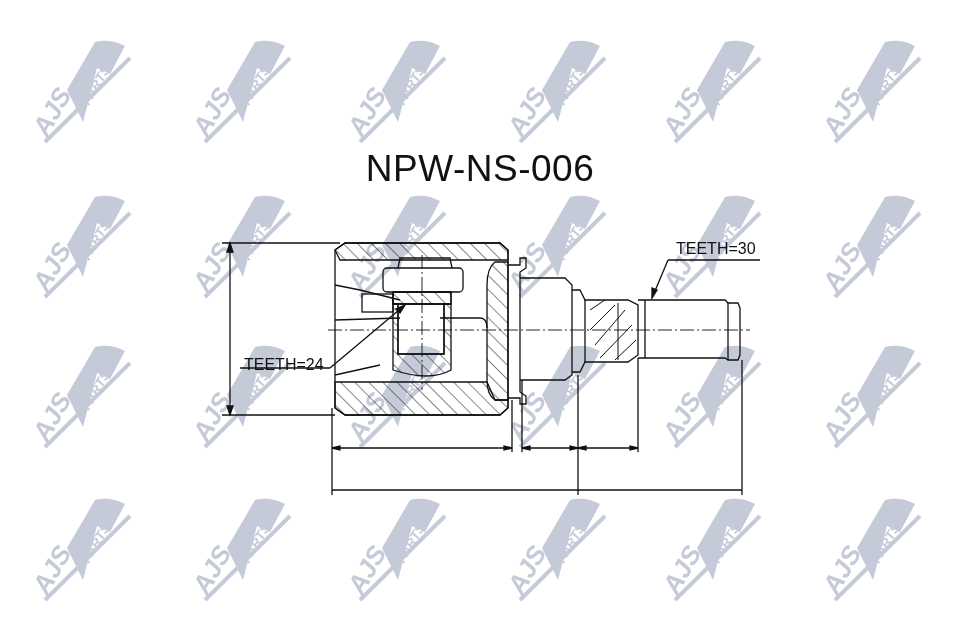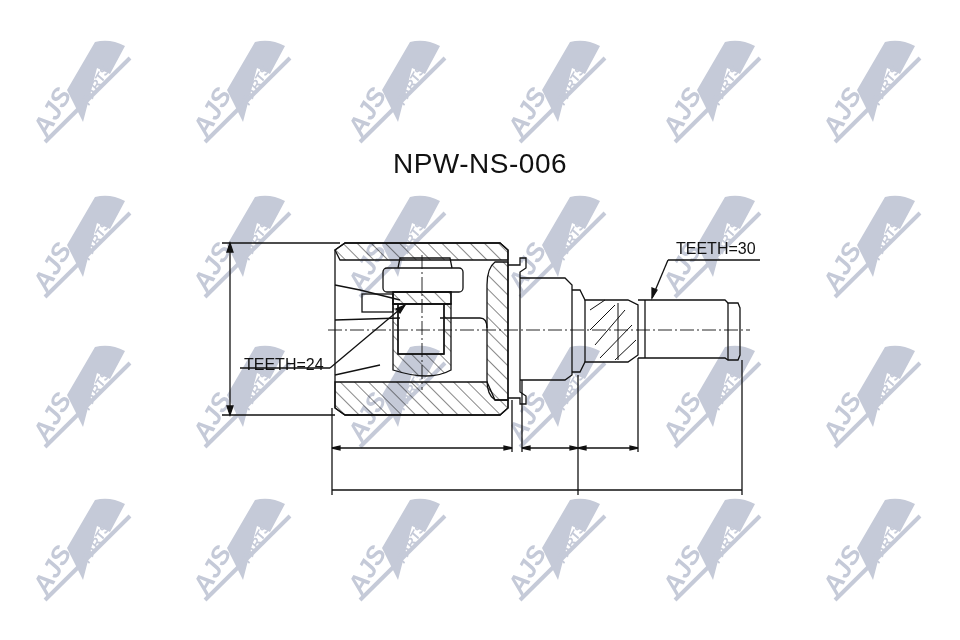--- a/index.html
+++ b/index.html
@@ -6,21 +6,21 @@
   body {
     width: 960px; height: 640px; overflow: hidden;
     background: #ffffff; position: relative;
     font-family: "Liberation Sans", "DejaVu Sans", sans-serif;
   }
   .watermarks { position: absolute; inset: 0; z-index: 1; pointer-events: none; }
   .wm { position: absolute; width: 110px; height: 120px; }
   .drawing { position: absolute; left: 0; top: 0; width: 960px; height: 640px; z-index: 2; }
   .title {
     position: absolute; left: 0; width: 960px; top: 148px;
-    text-align: center; font-size: 28px; color: #111; z-index: 3;
+    text-align: center; font-size: 37px; color: #111; z-index: 3;
     letter-spacing: 0.5px;
   }
   .label { position: absolute; font-size: 16px; color: #111; z-index: 3; letter-spacing: 0px; }
 </style>
 </head>
 <body>
 
 <div class="watermarks" id="wm-layer">
     <div class="wm" style="left: 25px; top: 30px;"><svg width="110" height="120" viewBox="0 0 110 120">
         <path d="M42 60 L70 12 Q85 8 100 16 L85 44 L72 38 L58 92 Z" fill="#c5cad8"></path>

